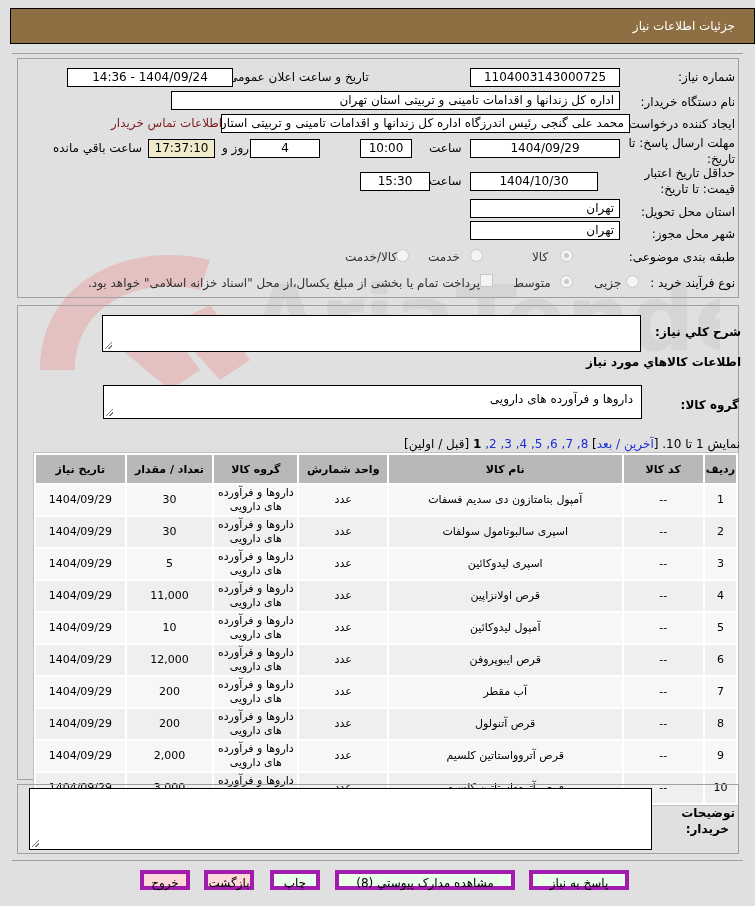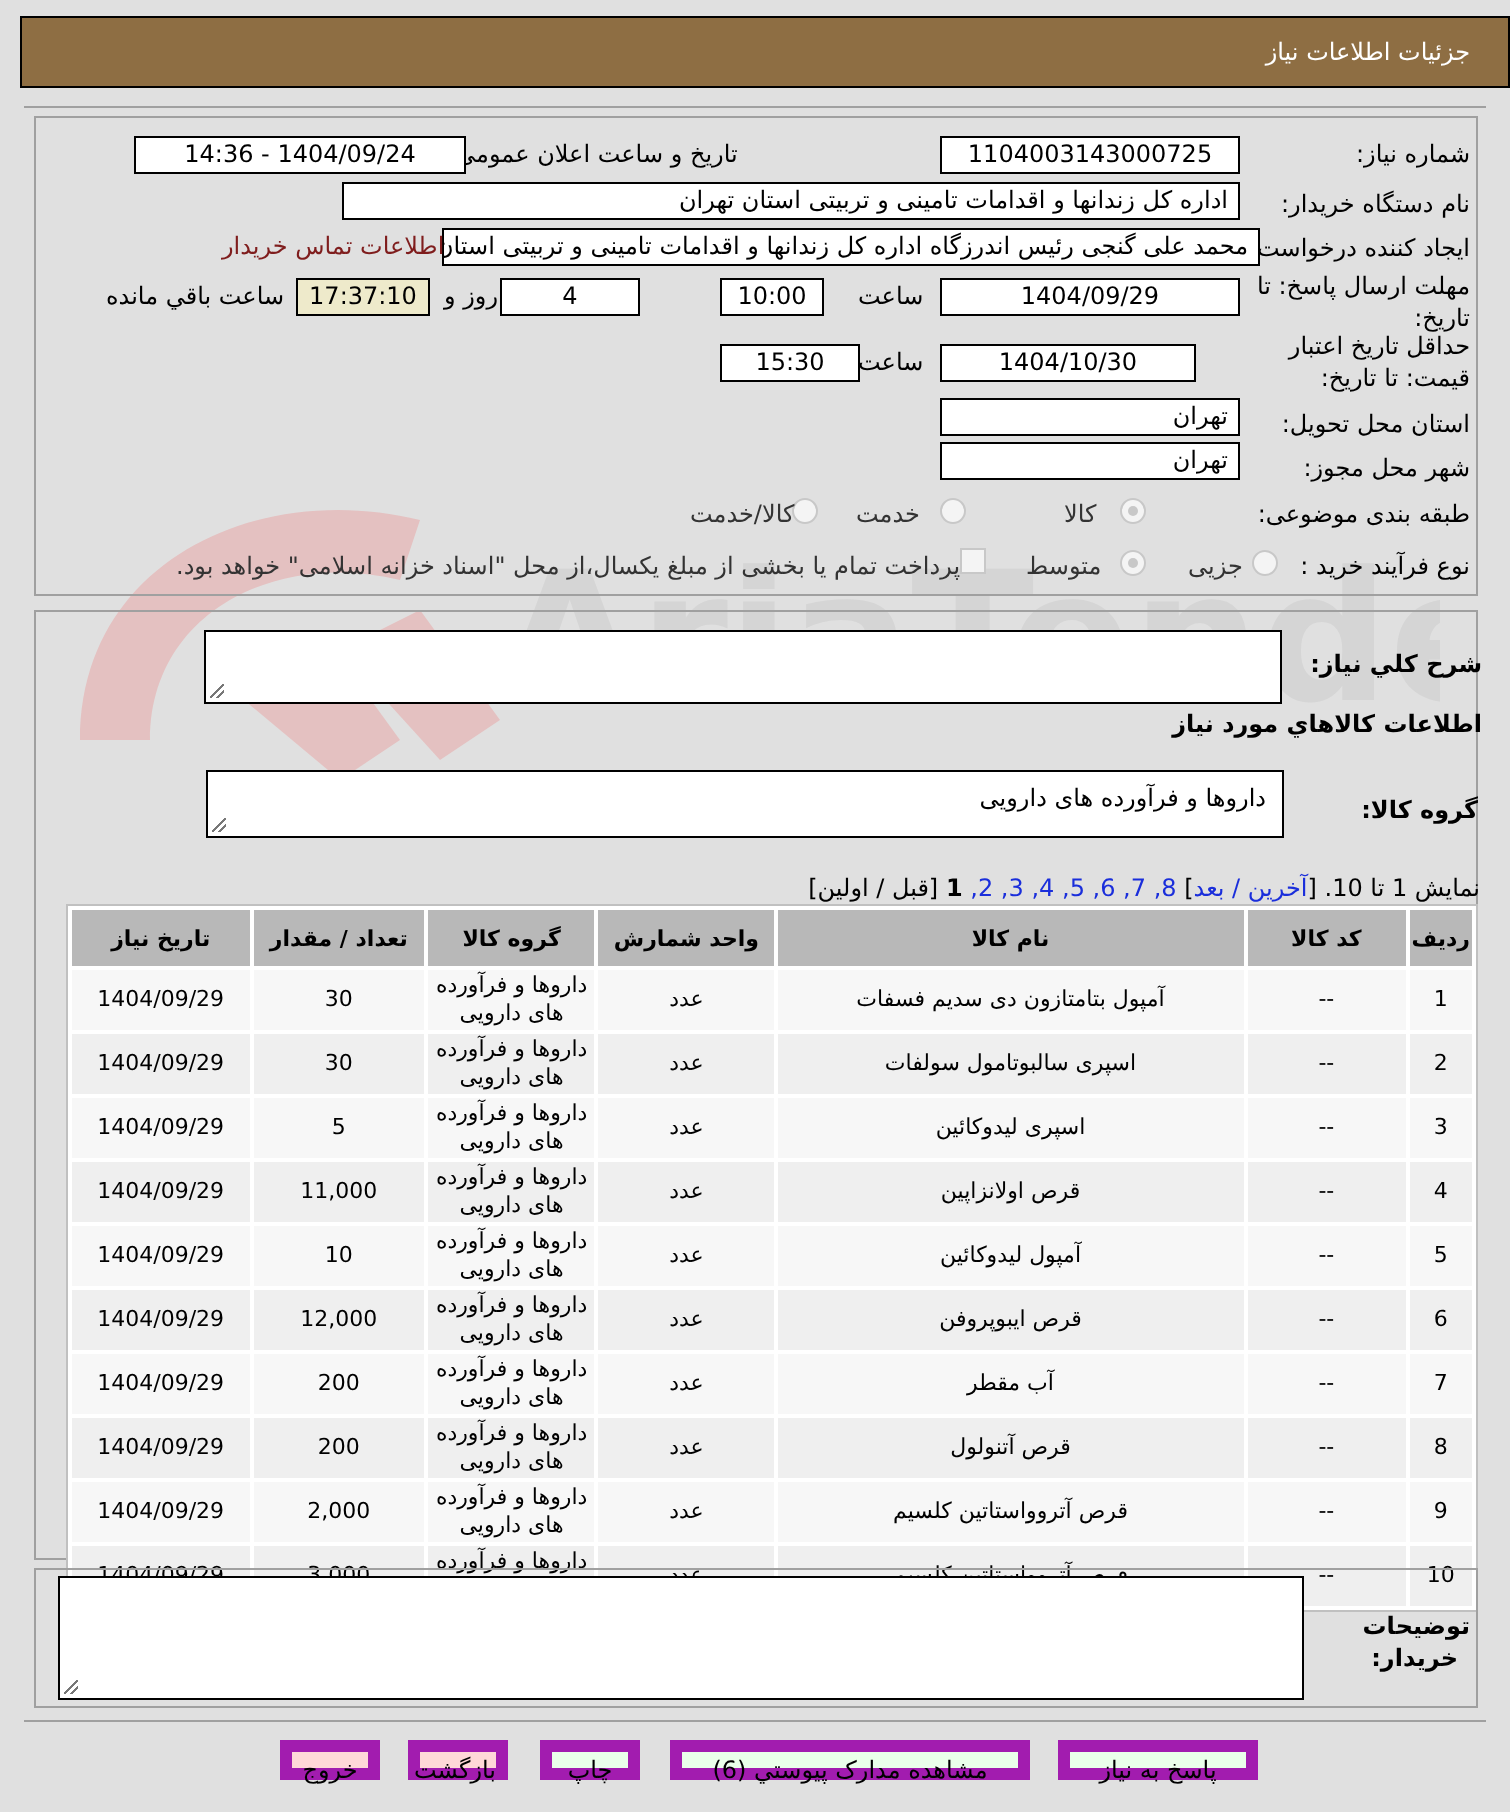--- a/index.html
+++ b/index.html
@@ -72,21 +72,21 @@
     background: #b8b8b8; font-weight: bold; height: 28px; font-size: 11px;
     text-align: center;
   }
   table.items td {
     text-align: center; height: 28px; font-size: 11px; line-height: 14px;
   }
   table.items tr.odd td { background: #efefef; }
   table.items tr.even td { background: #f7f7f7; }
   .btn {
     position: absolute; top: 870px; height: 20px; font-size: 12px;
-    border: 6px solid #a21caf; text-align: center; line-height: 18px; cursor: pointer;
+    border: 4px solid #a21caf; text-align: center; line-height: 18px; cursor: pointer;
     white-space: nowrap;
   }
   .btn.green { background: #eaffea; }
   .btn.red { background: #ffd8d8; }
   .watermark { position: absolute; left: 20px; top: 230px; width: 700px; height: 200px; pointer-events: none; }
 </style>
 </head>
 <body>
 
 <svg class="watermark" viewBox="0 0 700 200">
@@ -287,16 +287,16 @@
 <div class="panel" style="left:17px;top:784px;width:722px;height:70px;"></div>
 <div class="bold-lbl" style="right:20px;top:806px;">توضیحات</div>
 <div class="bold-lbl" style="right:26px;top:822px;">خریدار:</div>
 <div class="textarea" style="left:29px;top:788px;width:623px;height:62px;direction:rtl;">
   <div class="grip"></div>
 </div>
 
 <div style="position:absolute;left:12px;right:12px;top:860px;height:1px;background:#a0a0a0;"></div>
 
 <div class="btn green" style="left:529px;width:100px;">پاسخ به نیاز</div>
-<div class="btn green" style="left:335px;width:180px;">مشاهده مدارک پیوستي (6)</div>
+<div class="btn green" style="left:335px;width:180px;">مشاهده مدارک پیوستي (8)</div>
 <div class="btn green" style="left:270px;width:50px;">چاپ</div>
 <div class="btn red" style="left:204px;width:50px;">بازگشت</div>
 <div class="btn red" style="left:140px;width:50px;">خروج</div>
 
 </body></html>

